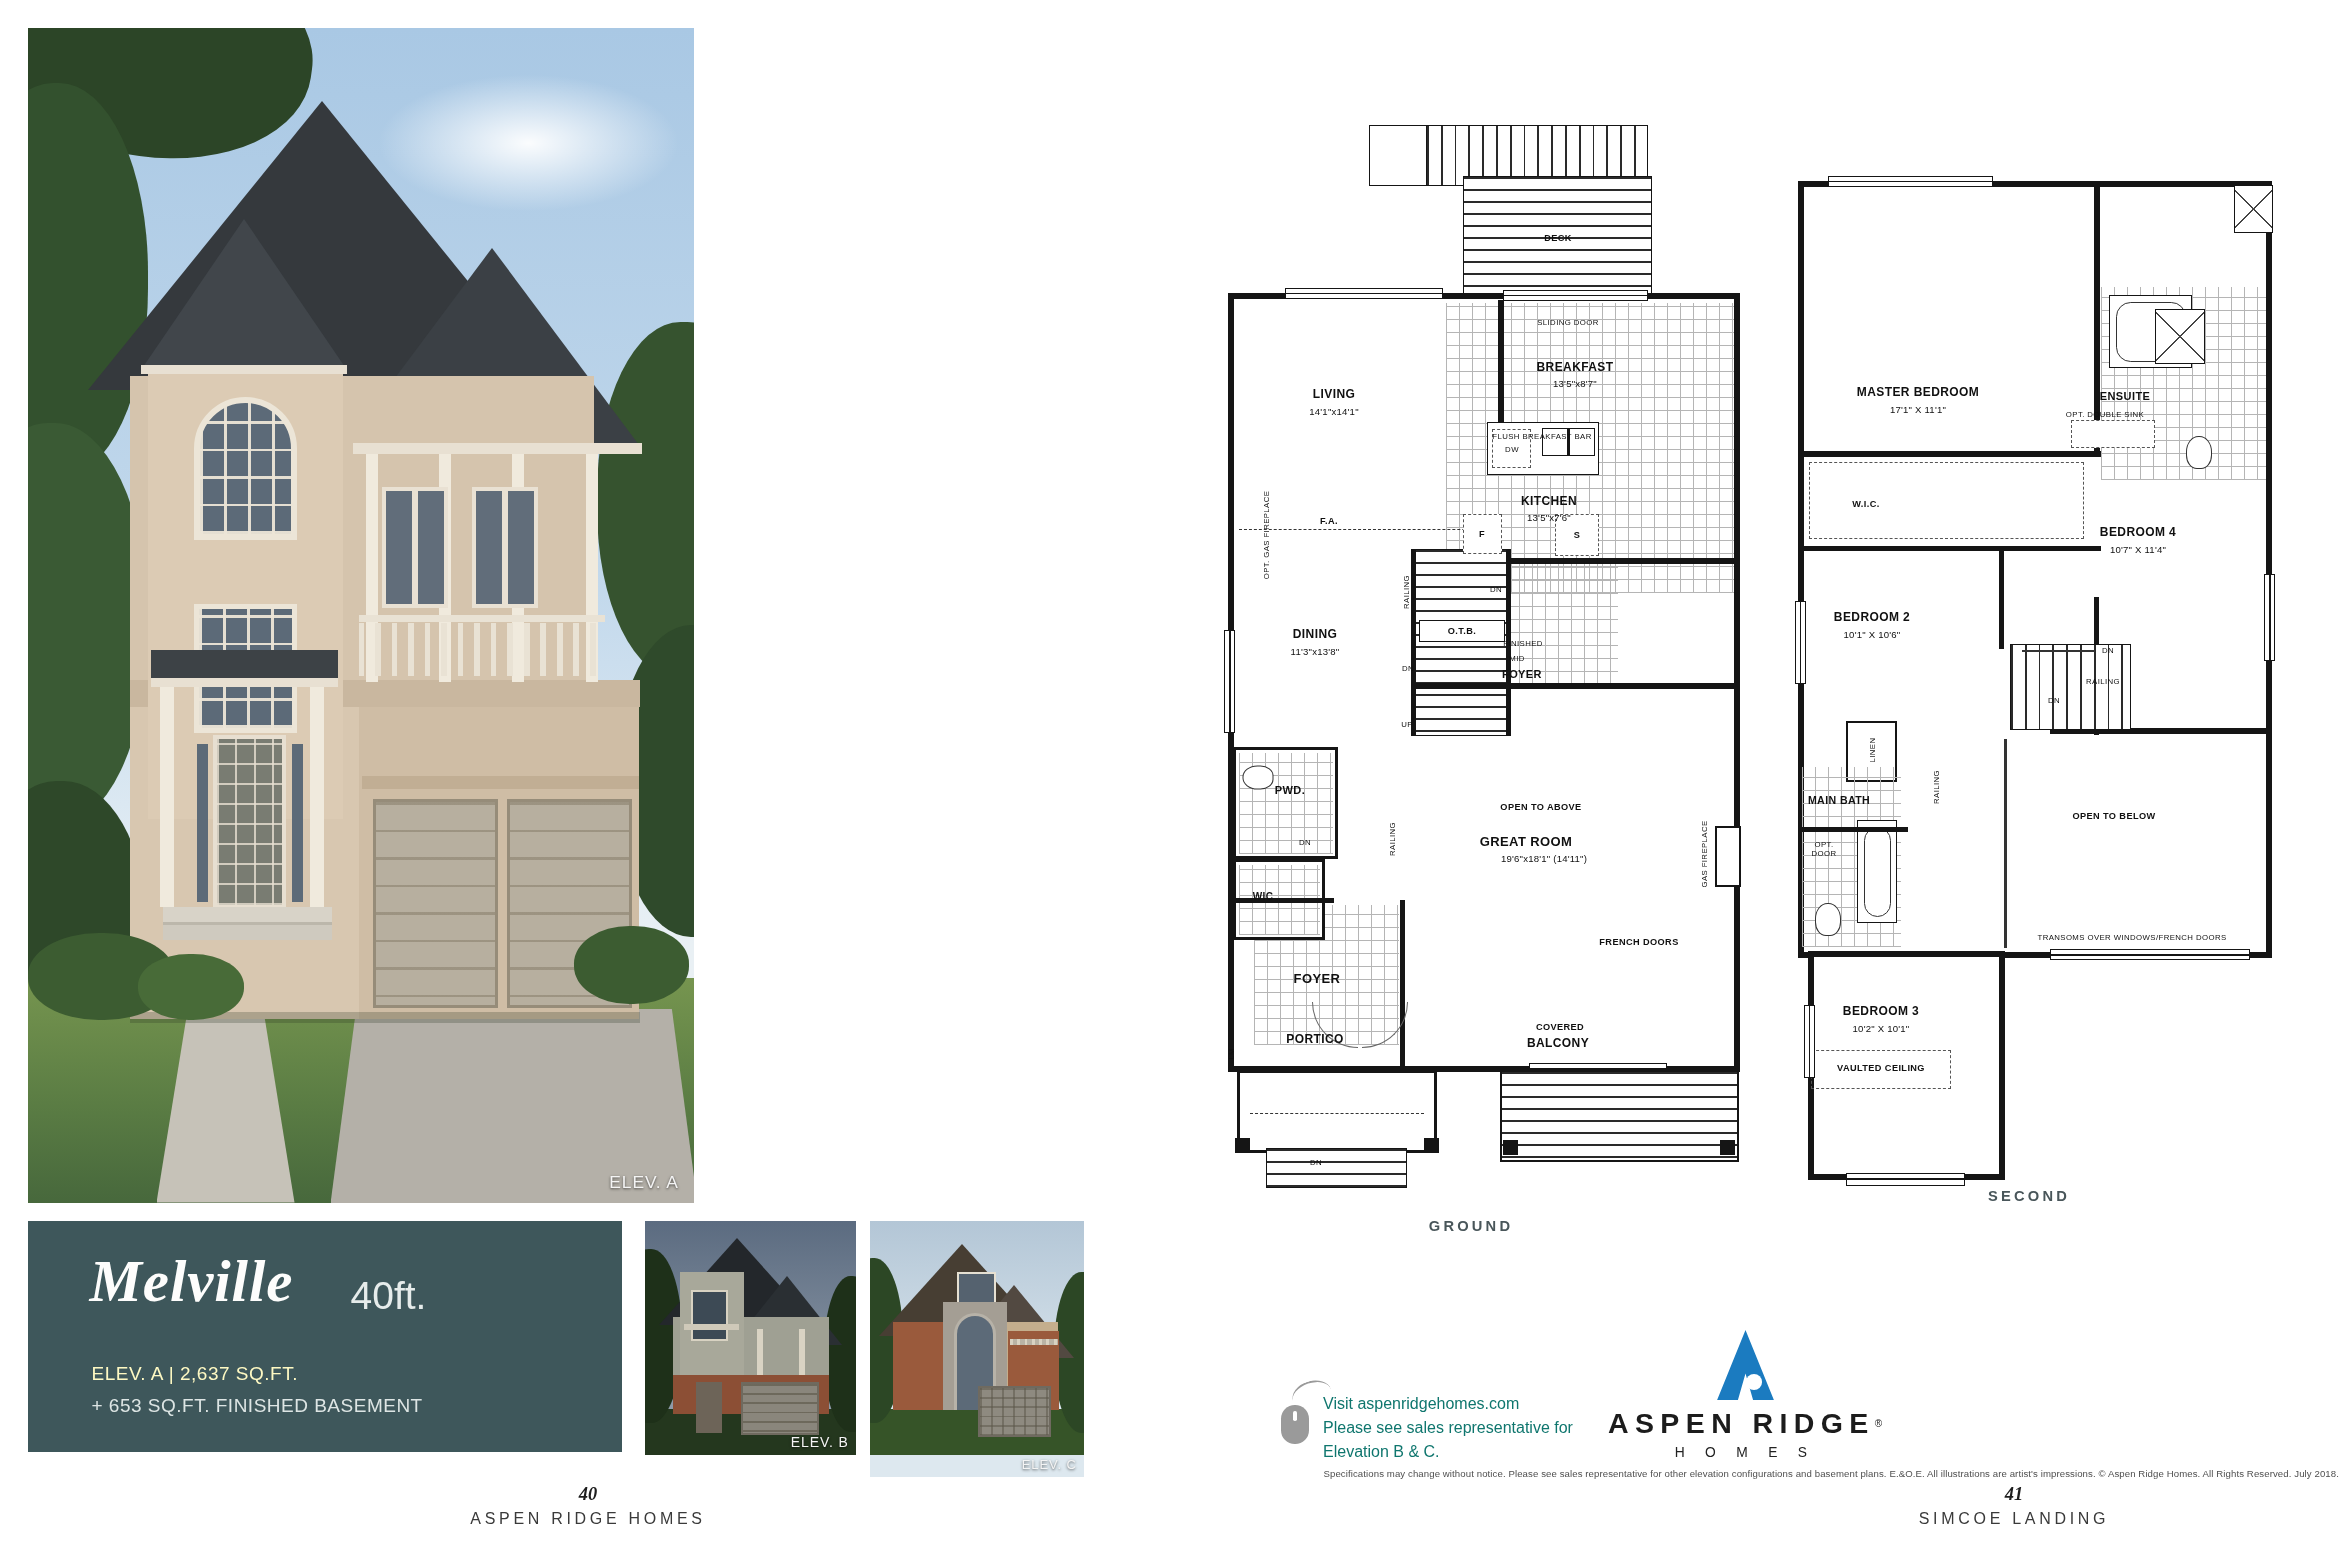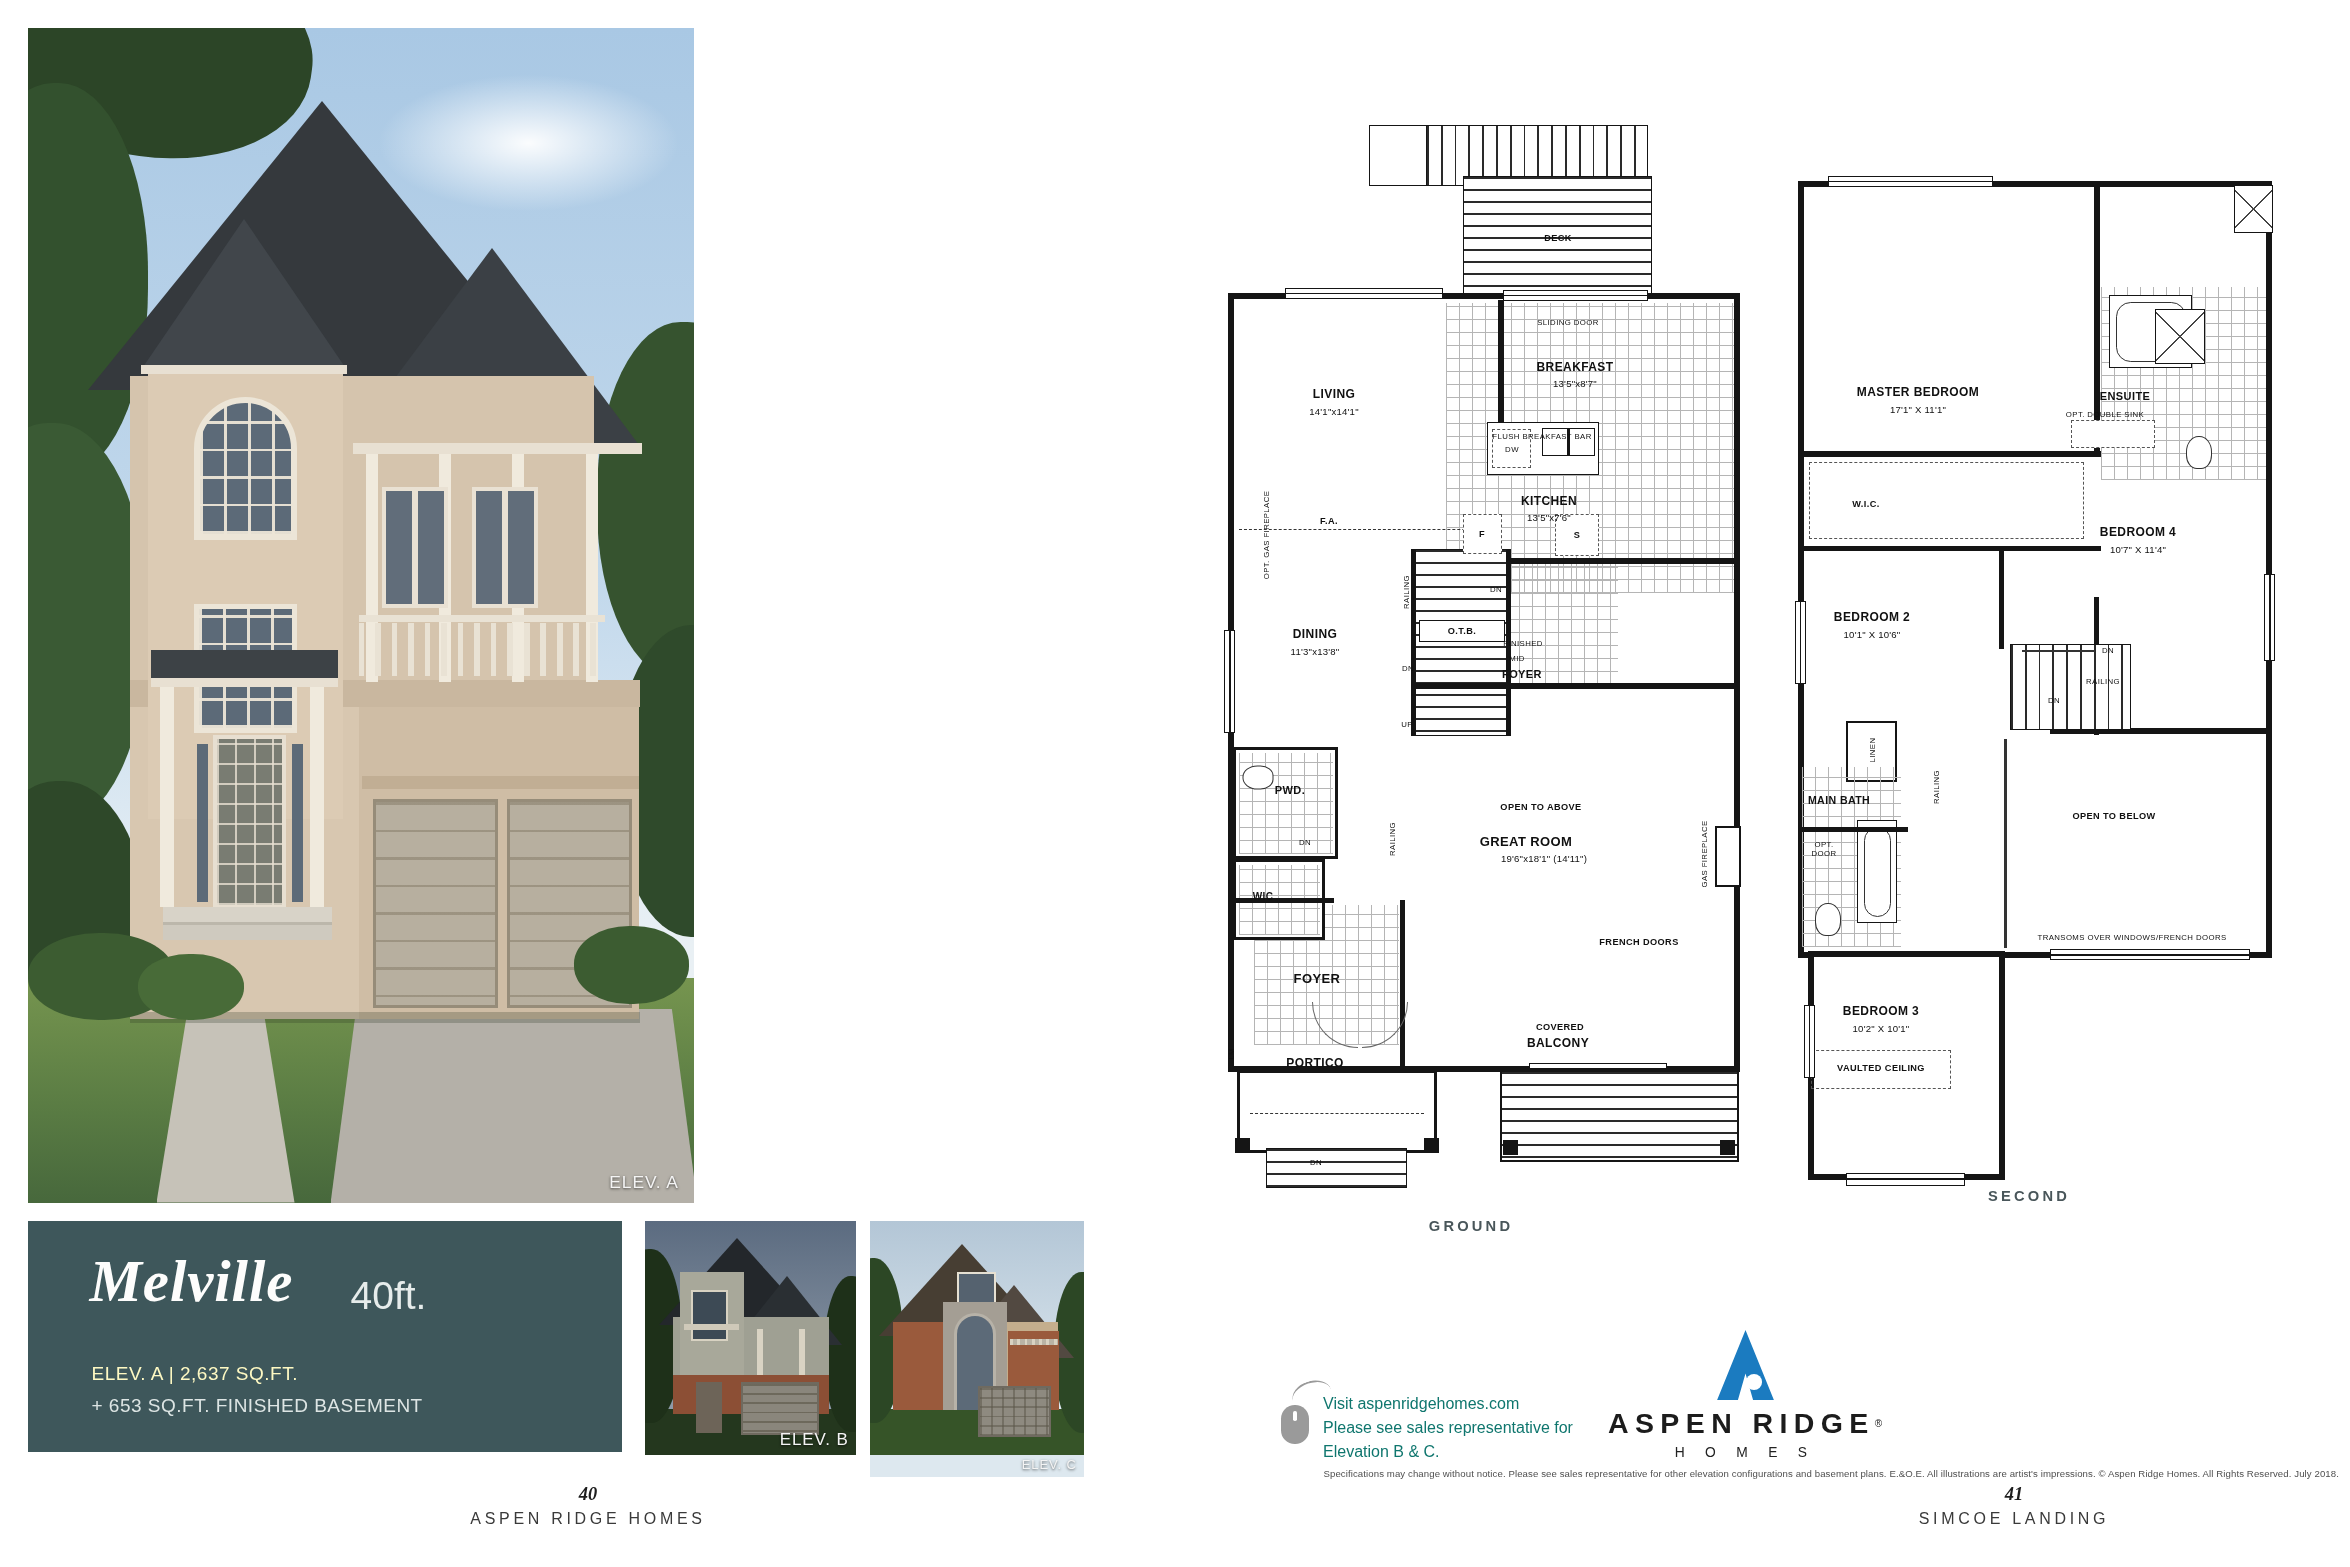--- a/index.html
+++ b/index.html
@@ -111,21 +111,21 @@
   <div class="tri" style="left:87px;top:55px;border-left:55px solid transparent;border-right:55px solid transparent;border-bottom:69px solid #2a2f33"></div>
   <div class="abs" style="left:27.5px;top:96px;width:156px;height:66px;background:#9fa093"></div>
   <div class="abs" style="left:35px;top:51px;width:64px;height:112px;background:#a8a89a"></div>
   <div class="abs" style="left:46px;top:69px;width:37px;height:51px;border:2.8px solid #d8d2c2;background:#3d4a55"></div>
   <div class="abs" style="left:39px;top:103px;width:55px;height:5.5px;background:#cfc9b9"></div>
   <div class="abs" style="left:112px;top:108px;width:5.5px;height:53px;background:#d9d3c3"></div>
   <div class="abs" style="left:154px;top:108px;width:5.5px;height:53px;background:#d9d3c3"></div>
   <div class="abs" style="left:27.5px;top:154px;width:156px;height:39px;background:#8c4f35"></div>
   <div class="abs" style="left:96px;top:161px;width:78px;height:53px;border:2.8px solid #6f6a5f;background:repeating-linear-gradient(180deg,rgba(90,85,70,.6) 0 1.8px,transparent 1.8px 9.2px),#8a867c"></div>
   <div class="abs" style="left:51px;top:161px;width:26px;height:51px;background:#6d6458"></div>
-  <span class="lab-white" style="right:7.3px;bottom:5.5px;font-size:17px">ELEV. B</span>
+  <span class="lab-white" style="right:7.3px;bottom:5.5px;font-size:14px">ELEV. B</span>
 </div>
 
 <div class="abs" style="left:870px;top:1221px;width:214px;height:256px;overflow:hidden;background:linear-gradient(180deg,#b3c6d6,#dde8ef 70%)">
   <div class="abs" style="left:0;top:188px;width:214px;height:46px;background:#365428"></div>
   <div class="blob" style="left:-26px;top:37px;width:59px;height:165px;background:#2c4725"></div>
   <div class="blob" style="left:184px;top:51px;width:57px;height:161px;background:#2c4725"></div>
   <div class="tri" style="left:9.2px;top:23px;border-left:83px solid transparent;border-right:83px solid transparent;border-bottom:92px solid #473e33"></div>
   <div class="tri" style="left:84px;top:64px;border-left:60px solid transparent;border-right:60px solid transparent;border-bottom:73px solid #524941"></div>
   <div class="abs" style="left:23px;top:101px;width:165px;height:64px;background:#c4ae8d"></div>
   <div class="abs" style="left:23px;top:101px;width:51px;height:88px;background:#9a5a3c"></div>
@@ -212,21 +212,21 @@
   <span class="lb xs" style="left:79px;top:723px">DN</span>
   <span class="lb" style="left:91px;top:859px;font-size:13px">FOYER</span>
   <span class="lb sm" style="left:315px;top:688px">OPEN TO ABOVE</span>
   <span class="lb" style="left:300px;top:722px;font-size:13px">GREAT ROOM</span>
   <span class="lb dm" style="left:318px;top:739px">19'6"x18'1" (14'11")</span>
   <span class="lb xs v" style="left:478px;top:735px">GAS FIREPLACE</span>
   <span class="lb xs v" style="left:166px;top:720px">RAILING</span>
   <span class="lb sm" style="left:413px;top:823px">FRENCH DOORS</span>
   <span class="lb sm" style="left:334px;top:908px">COVERED</span>
   <span class="lb" style="left:332px;top:924px;font-size:12px">BALCONY</span>
-  <span class="lb" style="left:89px;top:944px;font-size:12px">PORTICO</span>
+  <span class="lb" style="left:89px;top:920px;font-size:12px">PORTICO</span>
   <span class="lb xs" style="left:90px;top:1043px">DN</span>
   <span class="lb xs v" style="left:4.6px;top:935px">LM</span>
 </div>
 <span class="ptitle" style="left:1471px;top:1218px">GROUND</span>
 
 <div class="plan" style="left:1791px;top:179px;width:528px;height:1024px">
 
   <div class="outline" style="left:7.3px;top:1.8px;width:474px;height:777px"></div>
   <div class="outline" style="left:16.5px;top:772px;width:197px;height:229px"></div>
   <div class="wall" style="left:7.3px;top:272px;width:303px;height:5.5px"></div>

